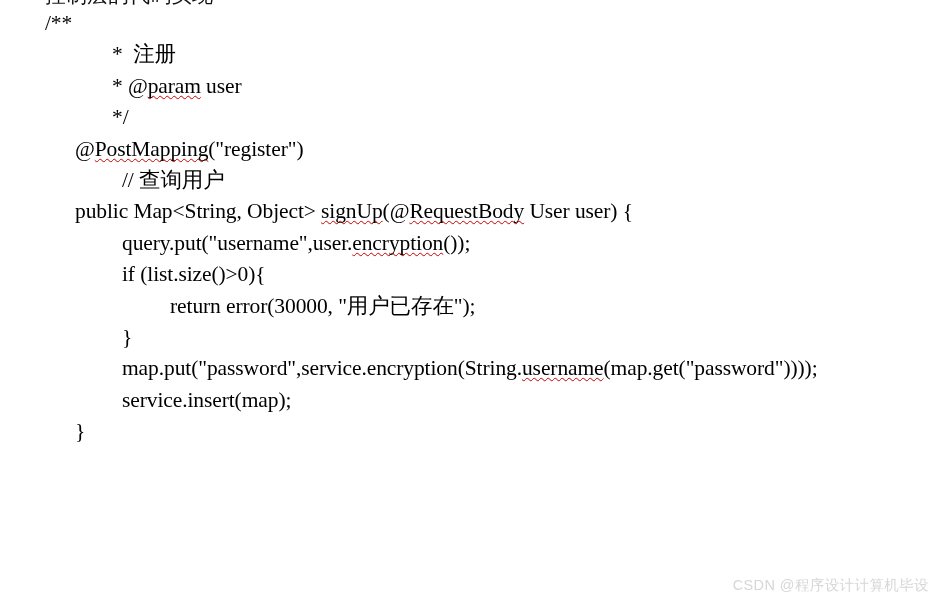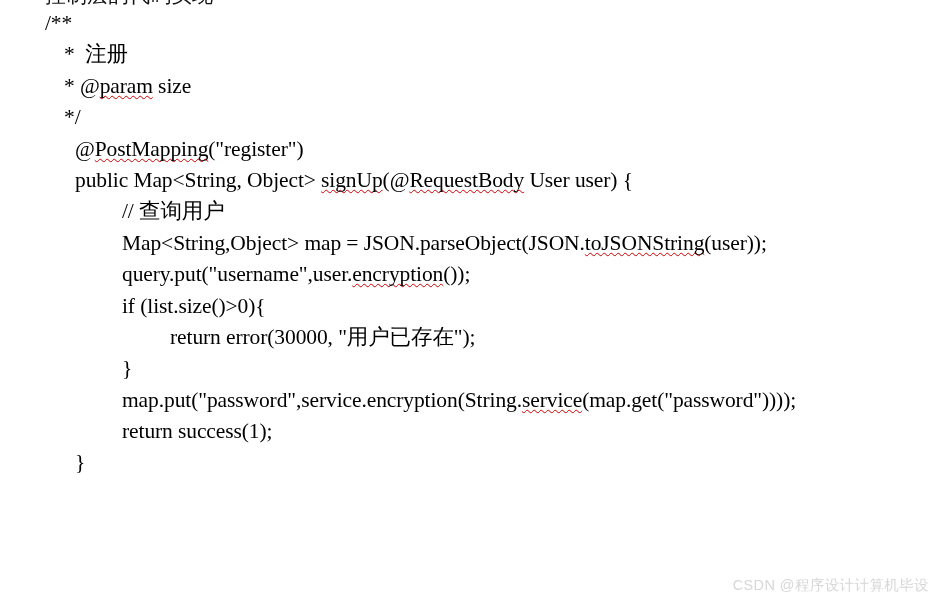--- a/index.html
+++ b/index.html
@@ -48,21 +48,21 @@
     font-size: 21.5px;
     line-height: 31.4px;
     white-space: pre;
     letter-spacing: -0.1px;
     color: #000000;
     height: 31.4px;
   }
 
   
   .ind-0 { padding-left: 45px; }
-  .ind-s { padding-left: 64px; }   
+  .ind-s { padding-left: 112px; }   
   .ind-1 { padding-left: 75px; }   
   .ind-2 { padding-left: 122px; }  
   .ind-3 { padding-left: 170px; }  
 
   
   .sq {
     text-decoration: underline wavy #cc0000;
     text-decoration-skip-ink: none;
     text-underline-offset: 2px;
     text-decoration-thickness: 1px;
@@ -83,30 +83,29 @@
 </head>
 <body>
 
 <div id="page">
 
   <div class="clipped-line">控制层的代码实现</div>
 
   <div class="code-block" id="code-block">
       <div class="code-line ind-0"><span>/**</span></div>
       <div class="code-line ind-s"><span>*  注册</span></div>
-      <div class="code-line ind-s"><span>* @</span><span class="sq">param</span><span> size</span></div>
+      <div class="code-line ind-s"><span>* @</span><span class="sq">param</span><span> user</span></div>
       <div class="code-line ind-s"><span>*/</span></div>
       <div class="code-line ind-1"><span>@</span><span class="sq">PostMapping</span><span>("register")</span></div>
+      <div class="code-line ind-2"><span>// 查询用户</span></div>
       <div class="code-line ind-1"><span>public Map&lt;String, Object&gt; </span><span class="sq">signUp</span><span>(@</span><span class="sq">RequestBody</span><span> User user) {</span></div>
-      <div class="code-line ind-2"><span>// 查询用户</span></div>
-      <div class="code-line ind-2"><span>Map&lt;String,Object&gt; map = JSON.parseObject(JSON.</span><span class="sq">toJSONString</span><span>(user));</span></div>
       <div class="code-line ind-2"><span>query.put("username",user.</span><span class="sq">encryption</span><span>());</span></div>
       <div class="code-line ind-2"><span>if (list.size()&gt;0){</span></div>
       <div class="code-line ind-3"><span>return error(30000, "用户已存在");</span></div>
       <div class="code-line ind-2"><span>}</span></div>
-      <div class="code-line ind-2"><span>map.put("password",service.encryption(String.</span><span class="sq">service</span><span>(map.get("password"))));</span></div>
-      <div class="code-line ind-2"><span>return success(1);</span></div>
+      <div class="code-line ind-2"><span>map.put("password",service.encryption(String.</span><span class="sq">username</span><span>(map.get("password"))));</span></div>
+      <div class="code-line ind-2"><span>service.insert(map);</span></div>
       <div class="code-line ind-1"><span>}</span></div>
     </div>
 
   <div class="watermark">CSDN @程序设计计算机毕设</div>
 
 </div>
 
 </body></html>

